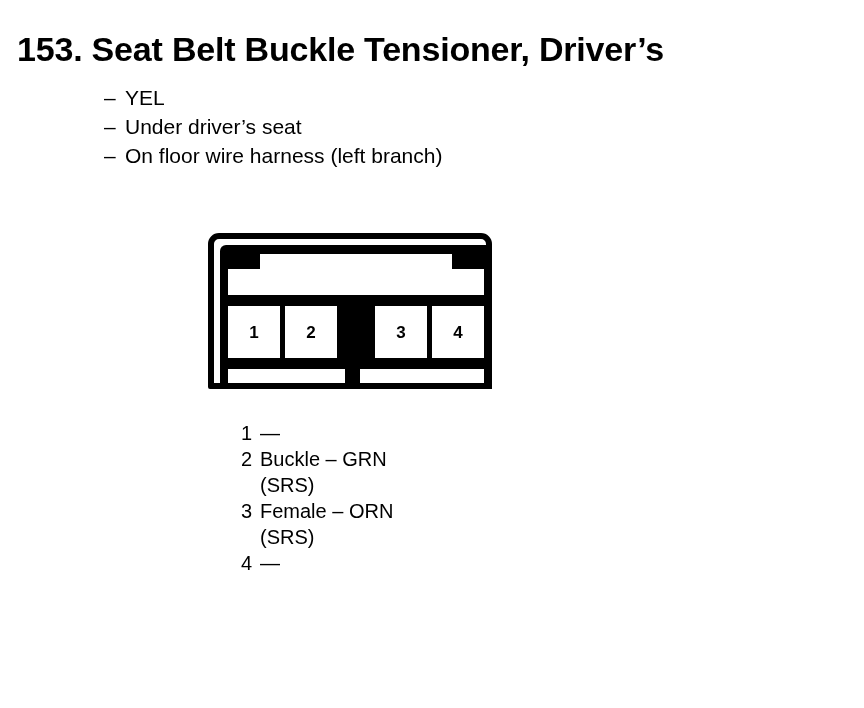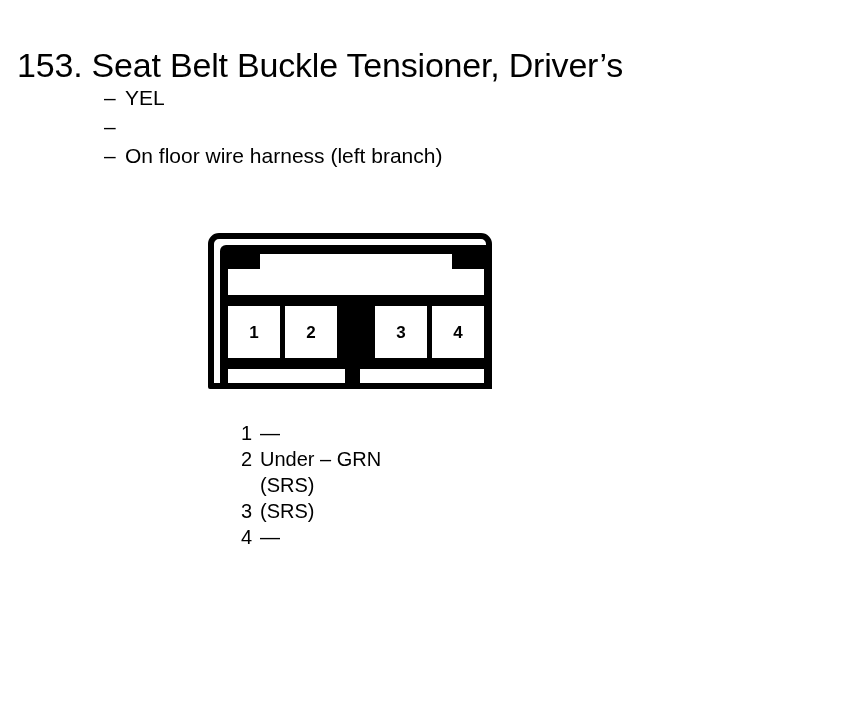--- a/index.html
+++ b/index.html
@@ -14,23 +14,23 @@
     overflow: hidden;
     font-family: "Liberation Sans", sans-serif;
     color: #000000;
     -webkit-font-smoothing: none;
   }
 
   
   .page-title {
     position: absolute;
     left: 17px;
-    top: 45px;
+    top: 29px;
     font-size: 34px;
-    font-weight: normal;
+    font-weight: bold;
     letter-spacing: -0.2px;
     white-space: nowrap;
     line-height: 40px;
   }
 
   
   .bullet-list {
     position: absolute;
     left: 104px;
     top: 83px;
@@ -186,20 +186,21 @@
 
 <div class="page-title">153. Seat Belt Buckle Tensioner, Driver’s</div>
 
 <div class="bullet-list">
   <div class="bullet-row">
     <span class="bullet-dash">–</span>
     <span>YEL</span>
   </div>
   <div class="bullet-row">
     <span class="bullet-dash">–</span>
+    <span>Under driver’s seat</span>
   </div>
   <div class="bullet-row">
     <span class="bullet-dash">–</span>
     <span>On floor wire harness (left branch)</span>
   </div>
 </div>
 
 <div class="connector">
   <div class="conn-shell">
 
@@ -239,28 +240,29 @@
   <div class="pin-row">
     <span class="pin-num">1</span>
     <span class="pin-desc">
       <div>—</div>
     </span>
   </div>
 
   <div class="pin-row">
     <span class="pin-num">2</span>
     <span class="pin-desc">
-      <div>Under – GRN</div>
+      <div>Buckle – GRN</div>
       <div>(SRS)</div>
     </span>
   </div>
 
   <div class="pin-row">
     <span class="pin-num">3</span>
     <span class="pin-desc">
+      <div>Female – ORN</div>
       <div>(SRS)</div>
     </span>
   </div>
 
   <div class="pin-row">
     <span class="pin-num">4</span>
     <span class="pin-desc">
       <div>—</div>
     </span>
   </div>

